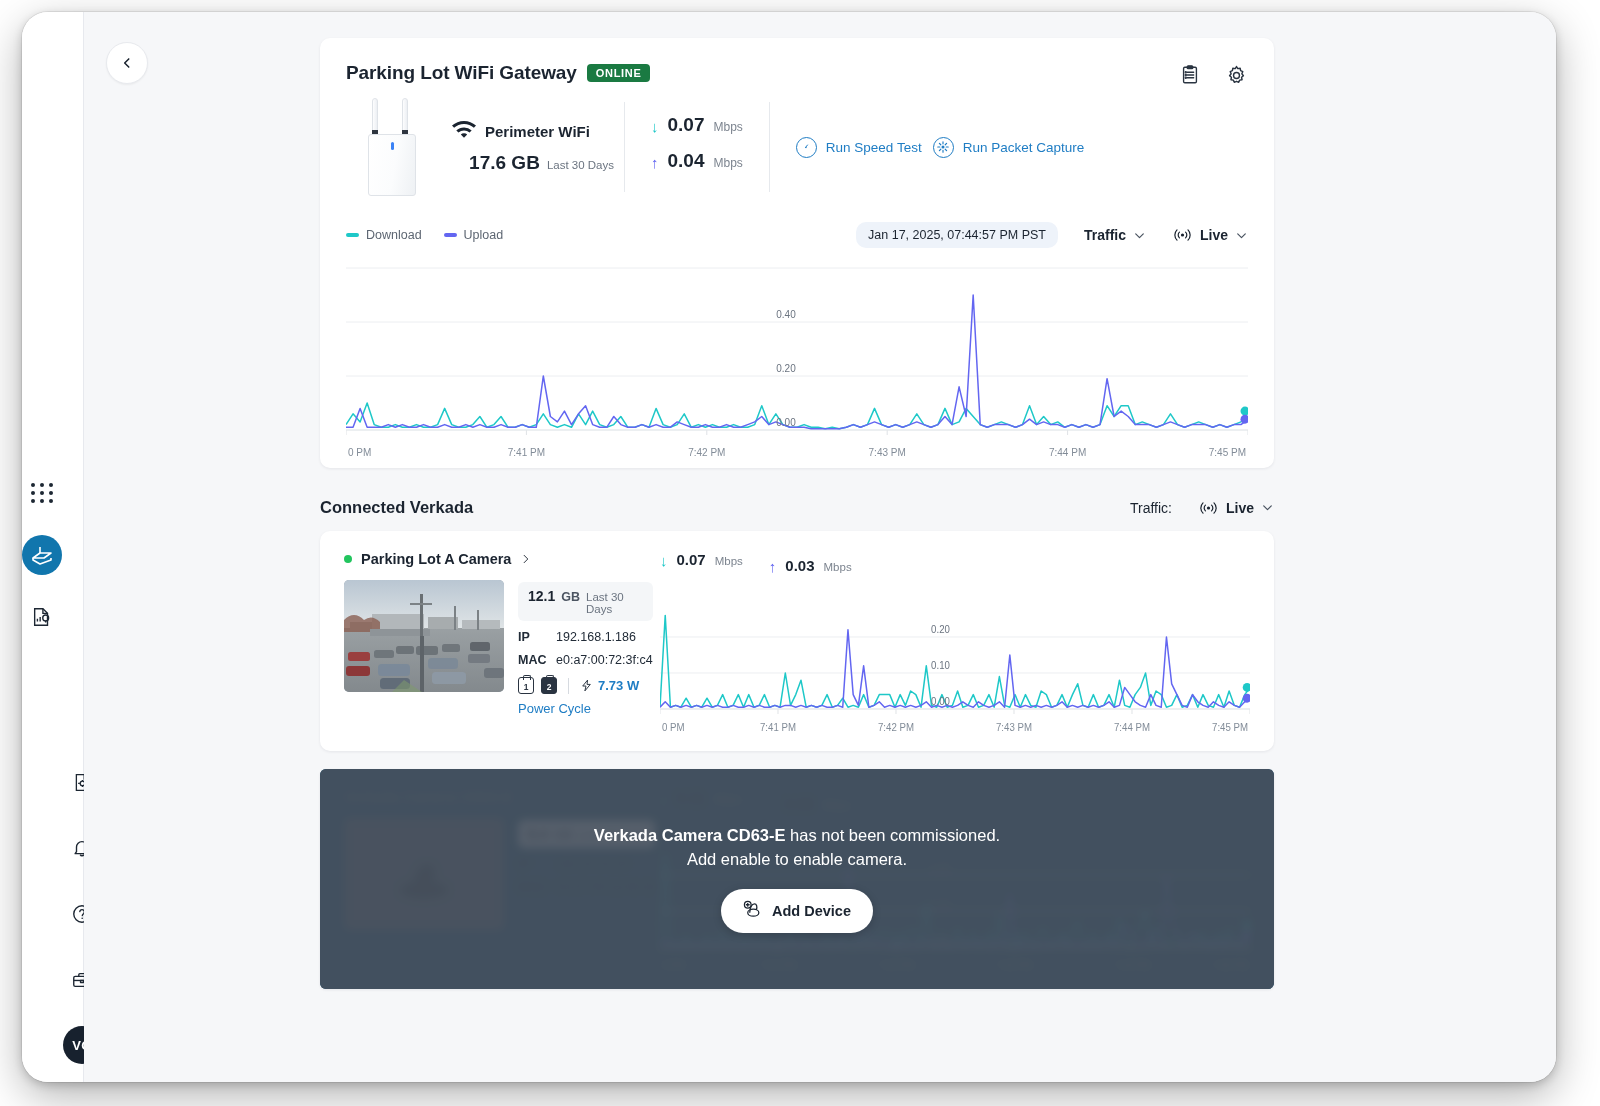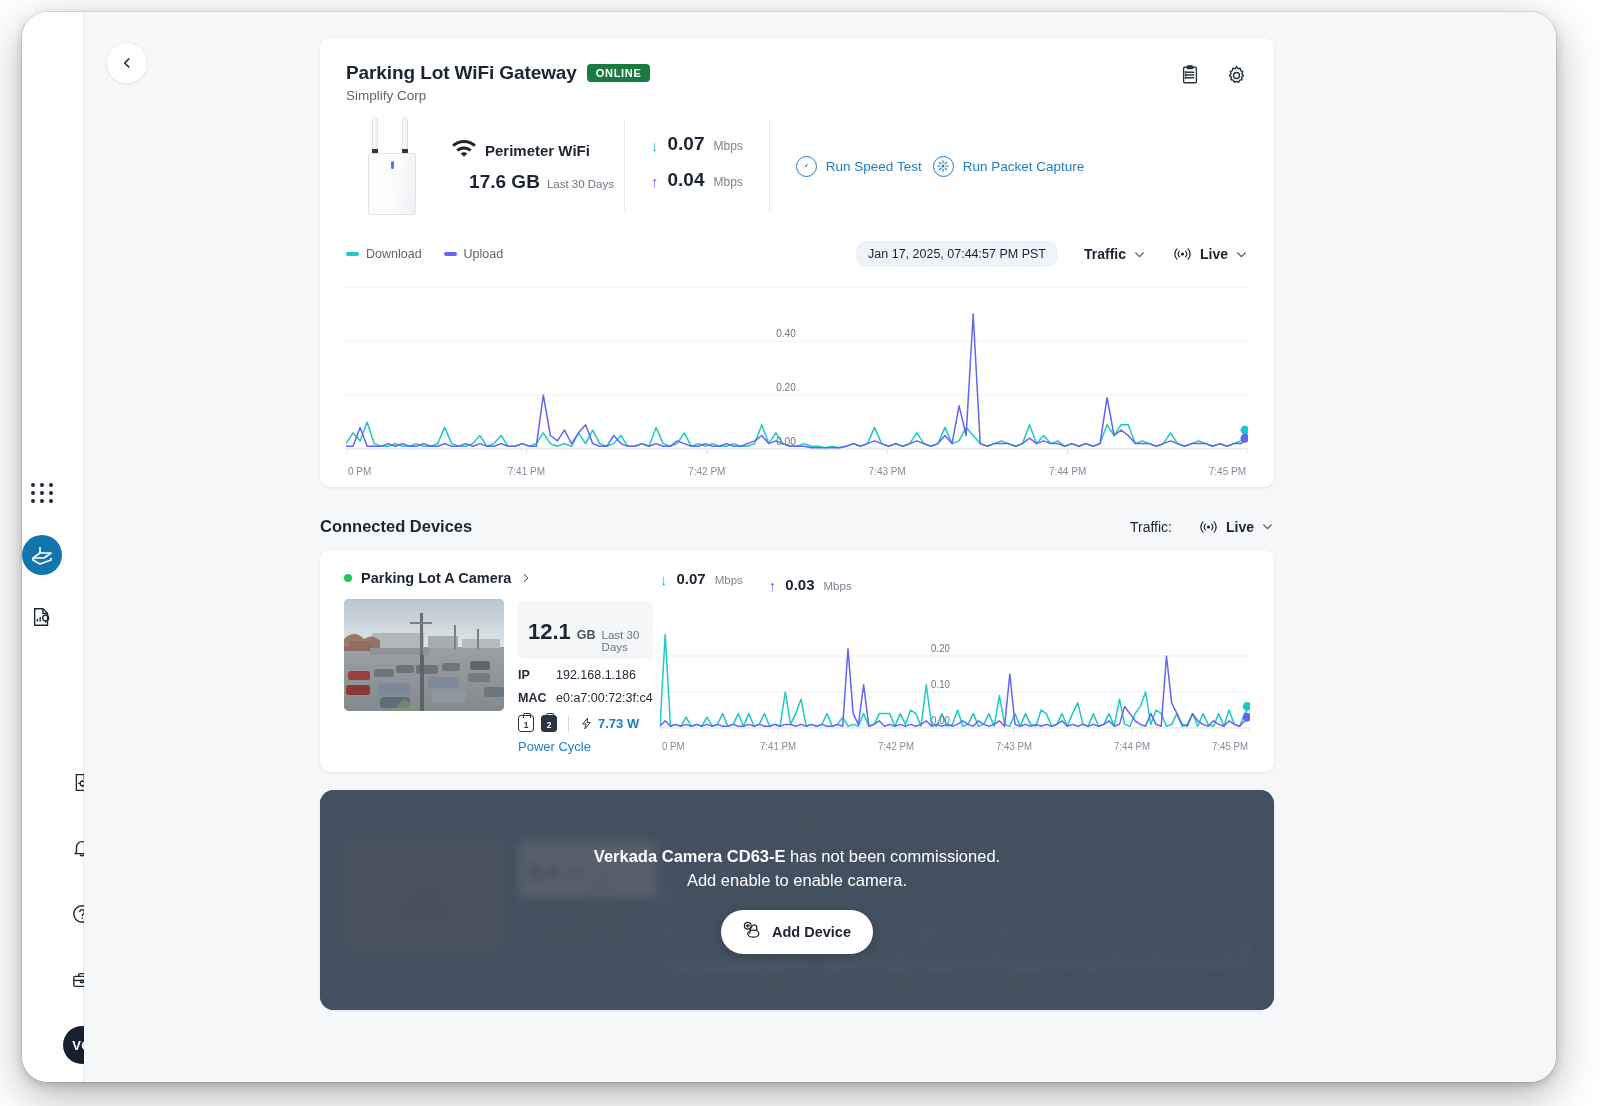--- a/index.html
+++ b/index.html
@@ -134,21 +134,21 @@
   .dev-card { padding: 20px 24px 18px 24px; display: flex; gap: 20px; position: relative; }
   .dev-left { width: 296px; flex: 0 0 296px; }
   .dev-name-row { display: flex; align-items: center; gap: 9px; margin-bottom: 13px; }
   .dot-online { width: 8px; height: 8px; border-radius: 50%; background: #22c55e; display: block; }
   .dev-name { font-size: 14.5px; color: #1b2430; font-weight: 600; }
   .dev-chev { color: #1b2430; font-size: 13px; }
   .dev-body { display: flex; gap: 14px; }
   .thumb { width: 160px; height: 112px; border-radius: 5px; overflow: hidden; flex: 0 0 160px; background:#9aa6b2; }
   .meta { flex: 1; padding-top: 2px; }
   .gb-pill { background: #f4f6f8; border-radius: 6px; padding: 6px 10px; display: inline-flex; align-items: baseline; gap: 6px; }
-  .gb-pill .v { font-size: 22px; font-weight: 700; color: #1b2430; margin-top: 12px; }
+  .gb-pill .v { font-size: 14px; font-weight: 700; color: #1b2430; }
   .gb-pill .u { font-size: 12.5px; color: #4b5461; font-weight: 600; }
   .gb-pill .d { font-size: 11.5px; color: #6b7480; }
   .kv { margin-top: 9px; font-size: 12.5px; color: #222c38; display: flex; gap: 8px; }
   .kv .k { font-weight: 700; min-width: 30px; }
   .portrow { margin-top: 10px; display: flex; align-items: center; gap: 7px; }
   .port { width: 16px; height: 17px; border-radius: 3px; border: 1.4px solid #2a3441;
     font-size: 8.5px; font-weight: 700; display: flex; align-items: flex-end; justify-content: center;
     color: #2a3441; padding-bottom: 1px; position: relative; }
   .port.on { background: #2a3441; color: #fff; }
   .port::before { content:""; position: absolute; left: 4px; top: -3px; width: 6px; height: 4px;
@@ -156,21 +156,21 @@
   .pdiv { width: 1px; height: 16px; background: #d6dae0; margin: 0 4px; }
   .watt { display: flex; align-items: center; gap: 5px; color: #1f7dc4; font-size: 13px; font-weight: 700; }
   .pcycle { margin-top: 7px; font-size: 13px; color: #1f7dc4; cursor: pointer; }
 
   .dev-right { flex: 1; min-width: 0; }
   .dev-spd { display: flex; gap: 26px; margin-bottom: 6px; }
   .dev-spd .spd-val { font-size: 15px; }
   .dev-spd .spd-unit { font-size: 11.5px; }
 
   
-  .overlay-card { margin-top: 18px; border-radius: 14px; position: relative; overflow: hidden;
+  .overlay-card { margin-top: 18px; border-radius: 6px; position: relative; overflow: hidden;
     background: #0c4a6e; box-shadow: 0 1px 3px rgba(20,30,50,.08); }
   .overlay-blur { filter: blur(4px); opacity: .85; }
   .overlay-veil { position: absolute; inset: 0; background: rgba(72,81,93,.90);
     display: flex; flex-direction: column; align-items: center; justify-content: center; gap: 0; }
   .ov-l1 { color: #fff; font-size: 16.5px; margin-bottom: 5px; }
   .ov-l1 b { font-weight: 700; }
   .ov-l2 { color: #fff; font-size: 16.5px; margin-bottom: 20px; }
   .add-btn {
     background: #fff; border: none; border-radius: 22px; padding: 11px 22px;
     display: flex; align-items: center; gap: 10px; cursor: pointer;
@@ -261,21 +261,20 @@
     </div>
 
     <div class="content">
 
       <div class="card">
         <div class="hdr">
           <div class="hdr-title-row">
             <div class="hdr-title">Parking Lot WiFi Gateway</div>
             <div class="badge-online">ONLINE</div>
           </div>
-          <div class="hdr-sub">Simplify Corp</div>
           <div class="hdr-actions">
             <span class="hdr-icon">
               <svg width="22" height="22" viewBox="0 0 24 24" fill="none" stroke="currentColor" stroke-width="1.5" stroke-linejoin="round">
                 <rect x="5" y="3.5" width="14" height="17" rx="1.4"></rect>
                 <rect x="9" y="2" width="6" height="3" rx="1" fill="currentColor"></rect>
                 <path d="M9 9h7M9 12h7M9 15h7" stroke-linecap="round"></path>
                 <circle cx="7.4" cy="9" r=".55" fill="currentColor"></circle>
                   <circle cx="7.4" cy="12" r=".55" fill="currentColor"></circle>
                   <circle cx="7.4" cy="15" r=".55" fill="currentColor"></circle>
               </svg>
@@ -415,21 +414,21 @@
               <text x="180.4" y="198" class="axlbl" text-anchor="middle">7:41 PM</text>
               <text x="360.8" y="198" class="axlbl" text-anchor="middle">7:42 PM</text>
               <text x="541.1999999999999" y="198" class="axlbl" text-anchor="middle">7:43 PM</text>
               <text x="721.6" y="198" class="axlbl" text-anchor="middle">7:44 PM</text>
               <text x="900" y="198" class="axlbl" text-anchor="end">7:45 PM</text>
             </svg>
         </div>
       </div>
 
       <div class="cd-bar">
-        <div class="cd-title">Connected Devices</div>
+        <div class="cd-title">Connected Verkada</div>
         <div class="spacer"></div>
         <div class="cd-traffic">Traffic:</div>
         <div class="drop">
           <span class="live-ic">
             <svg width="21" height="16" viewBox="0 0 26 18" fill="none" stroke="#1b2430" stroke-width="1.5" stroke-linecap="round">
               <circle cx="13" cy="9" r="2" fill="#1b2430" stroke="none"></circle>
               <path d="M9.2 5.4a5 5 0 000 7.2M16.8 5.4a5 5 0 010 7.2"></path>
               <path d="M6.2 2.6a9 9 0 000 12.8M19.8 2.6a9 9 0 010 12.8"></path>
             </svg>
           </span>

